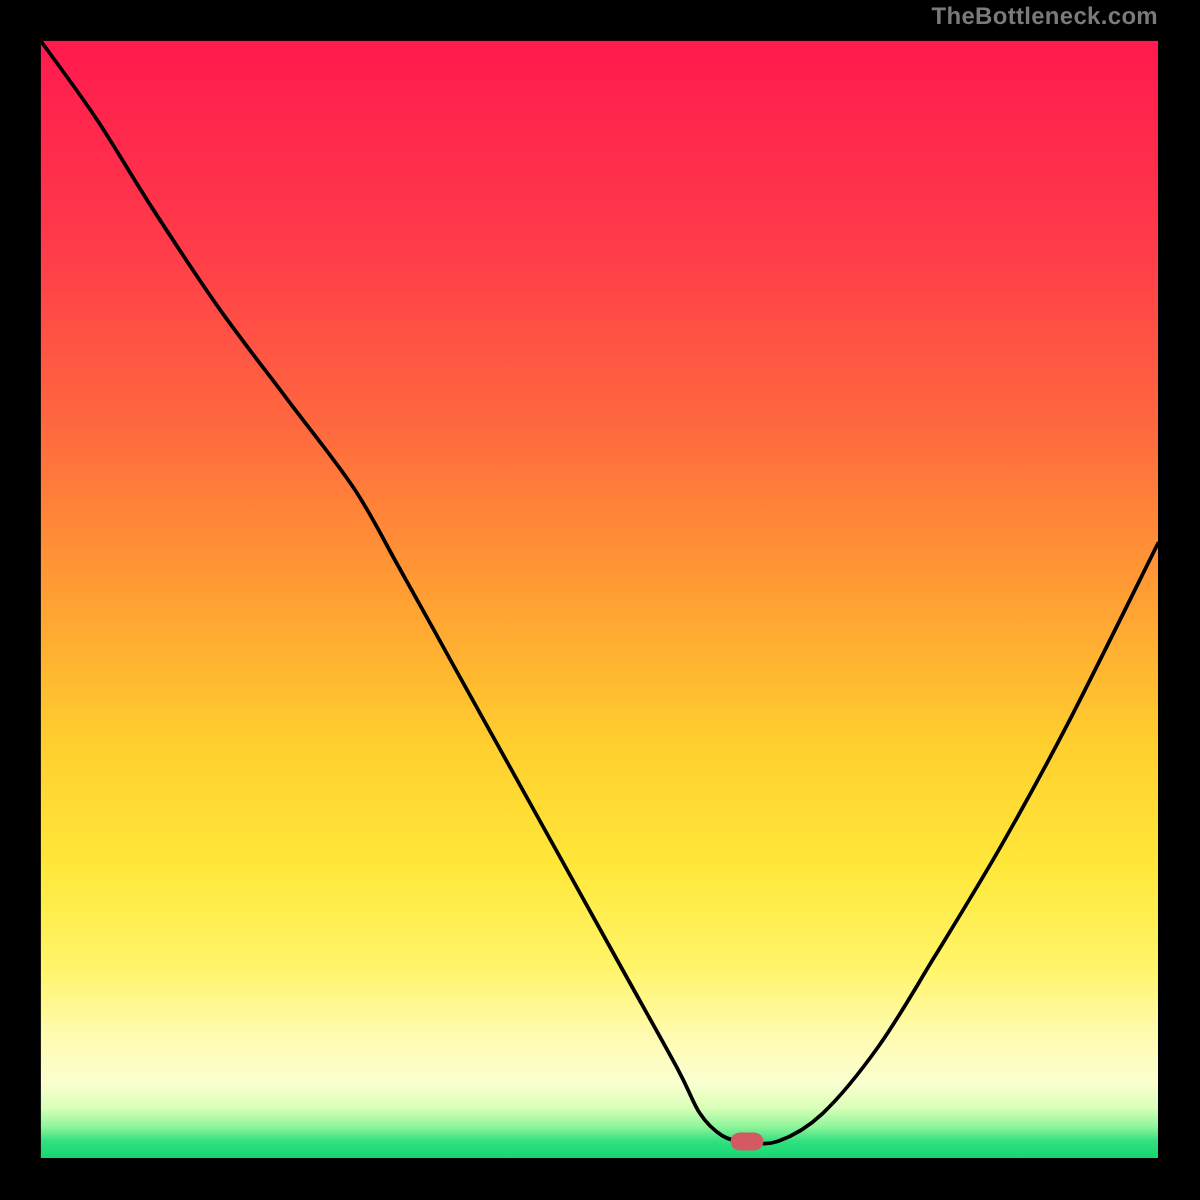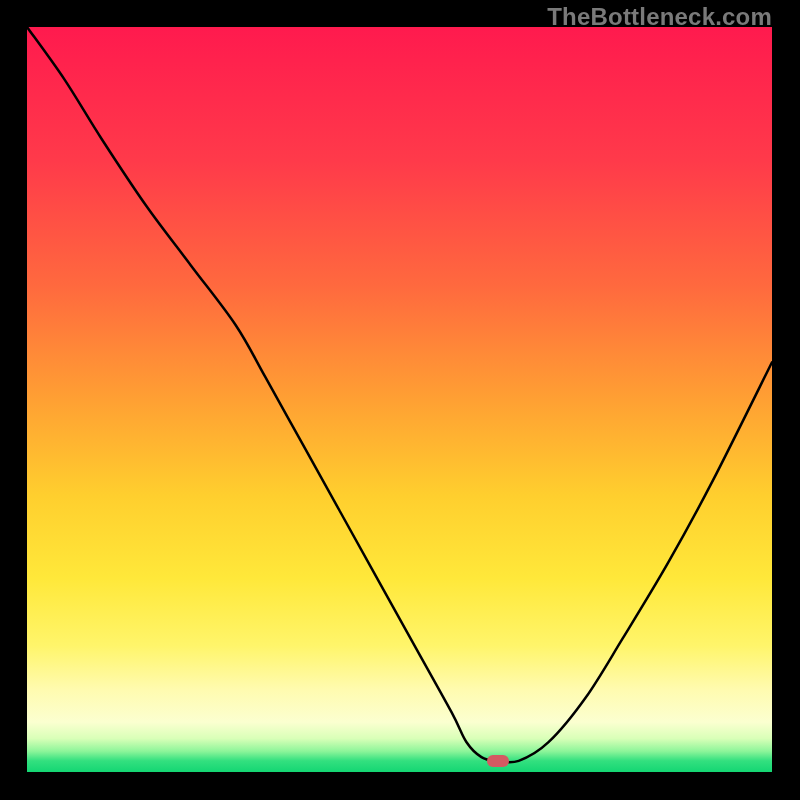--- a/index.html
+++ b/index.html
@@ -46,21 +46,21 @@
     width: 22px;
     height: 12px;
     border-radius: 6px;
     transform: translate(-50%, -50%);
   }
   .watermark {
     position: absolute;
     top: 3px;
     right: 28px;
     font-family: Arial, Helvetica, sans-serif;
-    font-size: 24px;
+    font-size: 16px;
     font-weight: 600;
     color: #7a7a7a;
     letter-spacing: 0.2px;
     user-select: none;
   }
 </style>
 </head>
 <body>
 
 <div class="frame">

